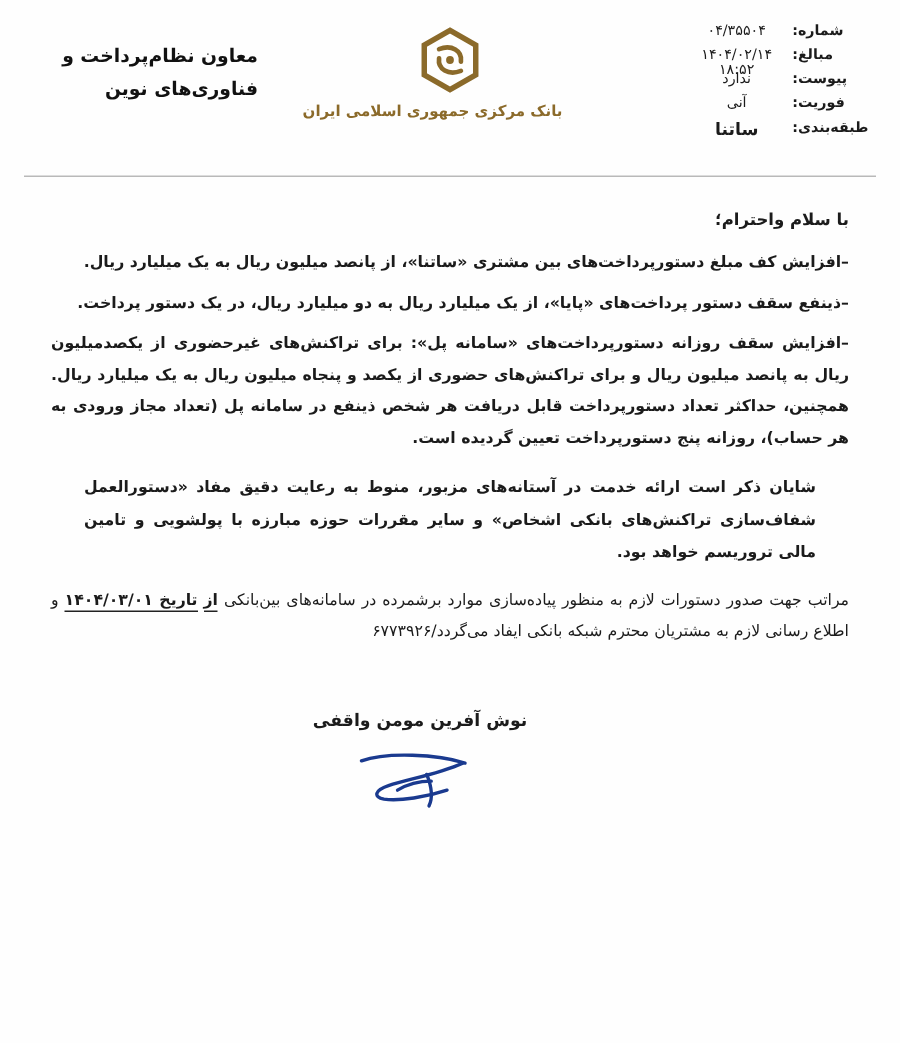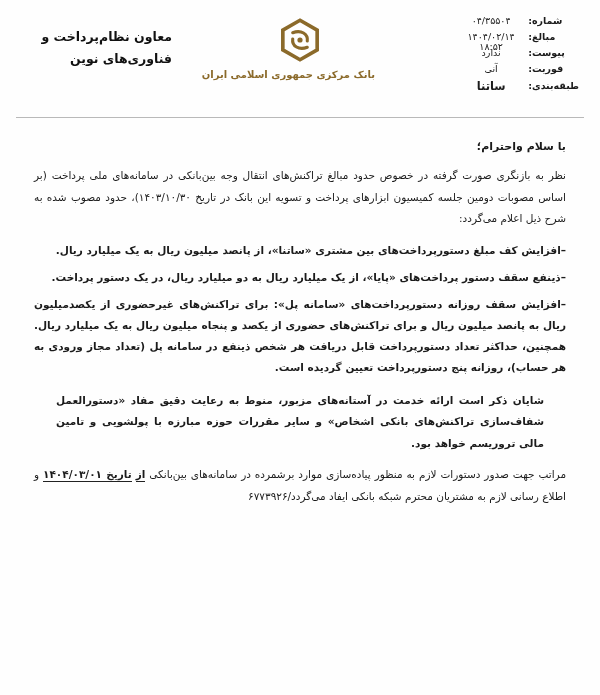--- a/index.html
+++ b/index.html
@@ -220,32 +220,42 @@
     </div>
 
     <div class="addressee">معاون نظام‌پرداخت و فناوری‌های نوین</div>
     <div class="hr-top"></div>
   </div>
 
   <div class="content">
 
     <div class="salutation">با سلام واحترام؛</div>
 
-    <p class="para">نظر به بازنگری صورت گرفته در خصوص حدود مبالغ تراکنش‌های انتقال وجه بین‌بانکی در سامانه‌های ملی پرداخت (بر اساس مصوبات دومین جلسه کمیسیون ابزارهای پرداخت و تسویه این بانک در تاریخ ۱۴۰۳/۱۰/۳۰)، حدود مصوب شده به شرح ذیل اعلام می‌گردد:</p>
 
     <p class="bulletline">–افزایش کف مبلغ دستورپرداخت‌های بین مشتری «ساتنا»، از پانصد میلیون ریال به یک میلیارد ریال.</p>
     <p class="bulletline">–ذینفع سقف دستور پرداخت‌های «پایا»، از یک میلیارد ریال به دو میلیارد ریال، در یک دستور پرداخت.</p>
     <p class="bulletline multi">–افزایش سقف روزانه دستورپرداخت‌های «سامانه پل»: برای تراکنش‌های غیرحضوری از یکصدمیلیون ریال به پانصد میلیون ریال و برای تراکنش‌های حضوری از یکصد و پنجاه میلیون ریال به یک میلیارد ریال. همچنین، حداکثر تعداد دستورپرداخت قابل دریافت هر شخص ذینفع در سامانه پل (تعداد مجاز ورودی به هر حساب)، روزانه پنج دستورپرداخت تعیین گردیده است.</p>
 
     <div class="note">
       <span>شایان ذکر است ارائه خدمت در آستانه‌های مزبور، منوط به رعایت دقیق مفاد «</span><span class="hl">دستورالعمل شفاف‌سازی تراکنش‌های بانکی اشخاص</span><span>» و سایر مقررات حوزه مبارزه با پولشویی و تامین مالی تروریسم خواهد بود.</span>
     </div>
 
     <div class="closing">
       <span>مراتب جهت صدور دستورات لازم به منظور پیاده‌سازی موارد برشمرده در سامانه‌های بین‌بانکی</span>
       <span class="u-line hl">از</span>
       <span class="u-line hl">تاریخ ۱۴۰۴/۰۳/۰۱</span>
       <span>و اطلاع رسانی لازم به مشتریان محترم شبکه بانکی ایفاد می‌گردد/۶۷۷۳۹۲۶</span>
     </div>
 
+    <div class="signature">
+      <div class="sig-name">نوش آفرین مومن واقفی</div>
+      <svg class="sig-scribble" viewBox="0 0 160 70">
+        <g fill="none" stroke="#1a3a8f" stroke-width="3" stroke-linecap="round" stroke-linejoin="round">
+          <path d="M28 18 C50 10 96 12 120 20"></path>
+          <path d="M118 20 C96 30 70 34 52 40 C40 44 38 50 48 52 C62 54 86 50 104 44"></path>
+          <path d="M86 30 C90 40 92 50 88 58"></path>
+          <path d="M60 44 C70 38 80 36 90 36"></path>
+        </g>
+      </svg>
+    </div>
 
   </div>
 </div>
 
 </body></html>

